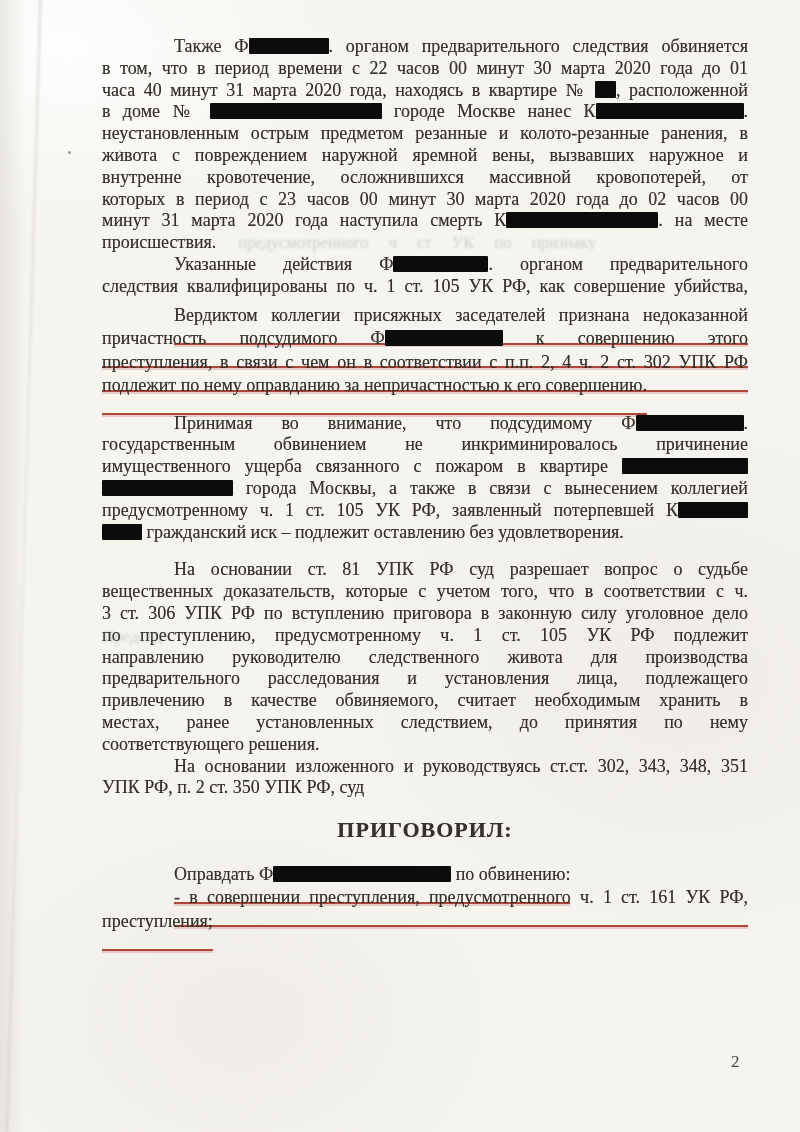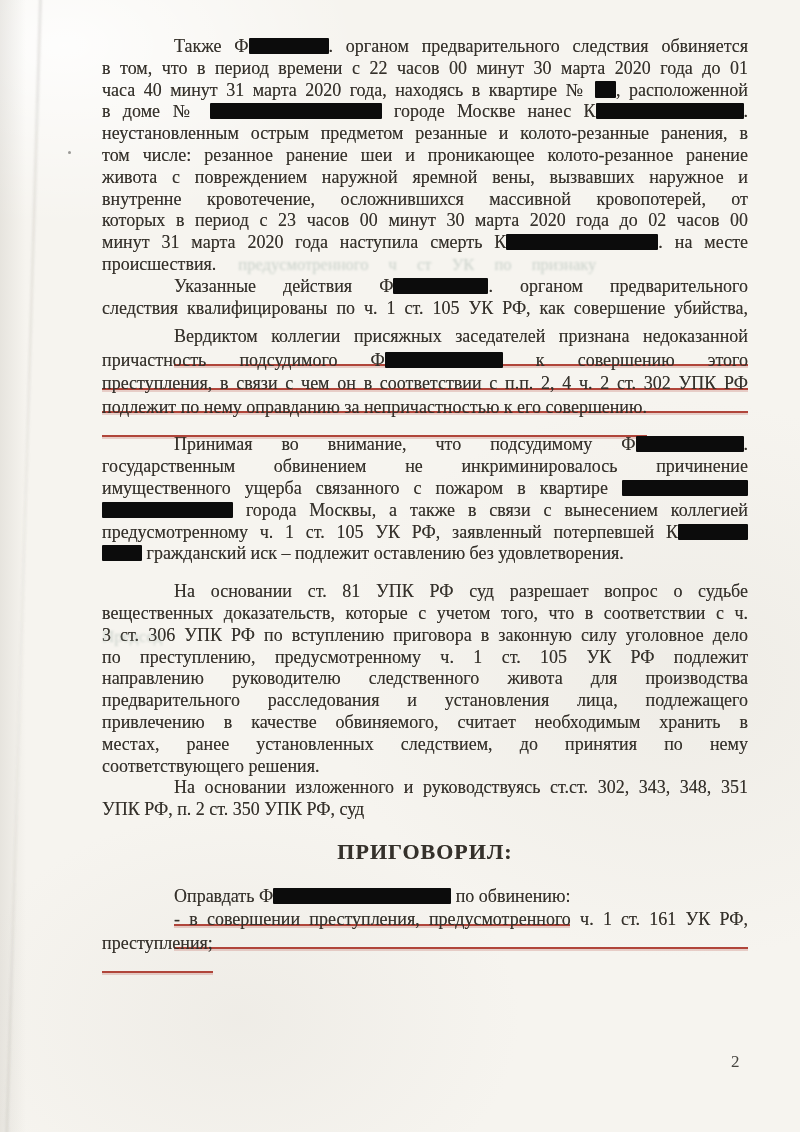--- a/index.html
+++ b/index.html
@@ -82,21 +82,20 @@
 
   <div class="doc" data-name="document-body">
     <div class="ghost-abs" data-name="bleedthrough-text">Председ</div>
 
   <div class="para" data-name="paragraph-intro-charge">
         <div class="line indent" data-name="text-line">Также Ф<span class="bar" data-name="redaction-bar" style="width: 80px;"></span>. органом предварительного следствия обвиняется</div>
         <div class="line" data-name="text-line">в том, что в период времени с 22 часов 00 минут 30 марта 2020 года до 01</div>
         <div class="line" data-name="text-line">часа 40 минут 31 марта 2020 года, находясь в квартире № <span class="bar sq" data-name="redaction-bar" style="width: 21px;"></span>, расположенной</div>
         <div class="line" data-name="text-line">в доме № <span class="bar" data-name="redaction-bar" style="width: 172px;"></span> городе Москве нанес К<span class="bar" data-name="redaction-bar" style="width: 148px;"></span>.</div>
         <div class="line" data-name="text-line">неустановленным острым предметом резанные и колото-резанные ранения, в</div>
-        <div class="line" data-name="text-line">том числе: резанное ранение шеи и проникающее колото-резанное ранение</div>
         <div class="line" data-name="text-line">живота с повреждением наружной яремной вены, вызвавших наружное и</div>
         <div class="line" data-name="text-line">внутренне кровотечение, осложнившихся массивной кровопотерей, от</div>
         <div class="line" data-name="text-line">которых в период с 23 часов 00 минут 30 марта 2020 года до 02 часов 00</div>
         <div class="line" data-name="text-line">минут 31 марта 2020 года наступила смерть К<span class="bar" data-name="redaction-bar" style="width: 152px;"></span>. на месте</div>
         <div class="line left" data-name="text-line">происшествия.<span class="ghost-inline" data-name="bleedthrough-text">предусмотренного ч ст УК по признаку</span></div>
       </div>
       <div class="para" data-name="paragraph-qualification">
         <div class="line indent" data-name="text-line">Указанные действия Ф<span class="bar" data-name="redaction-bar" style="width: 95px;"></span>. органом предварительного</div>
         <div class="line" data-name="text-line">следствия квалифицированы по ч. 1 ст. 105 УК РФ, как совершение убийства,</div>
       </div>

